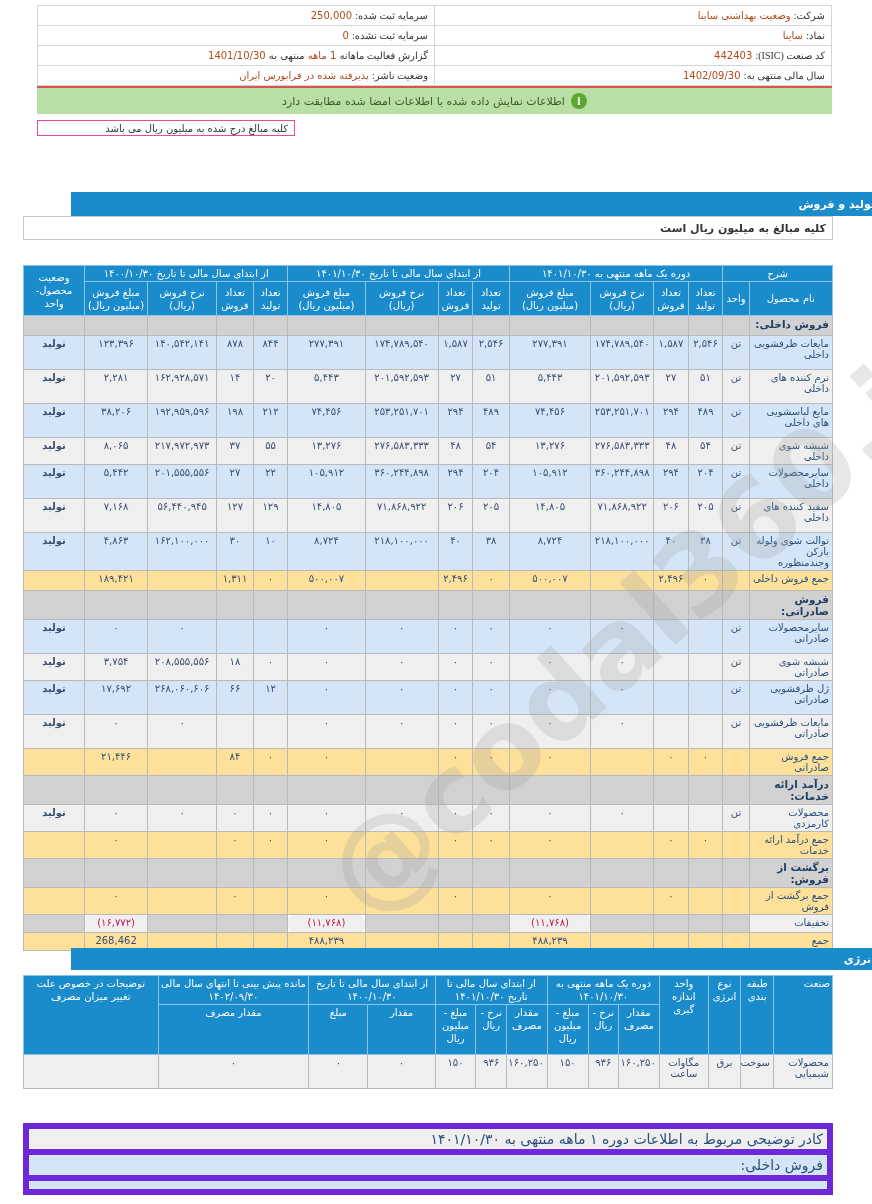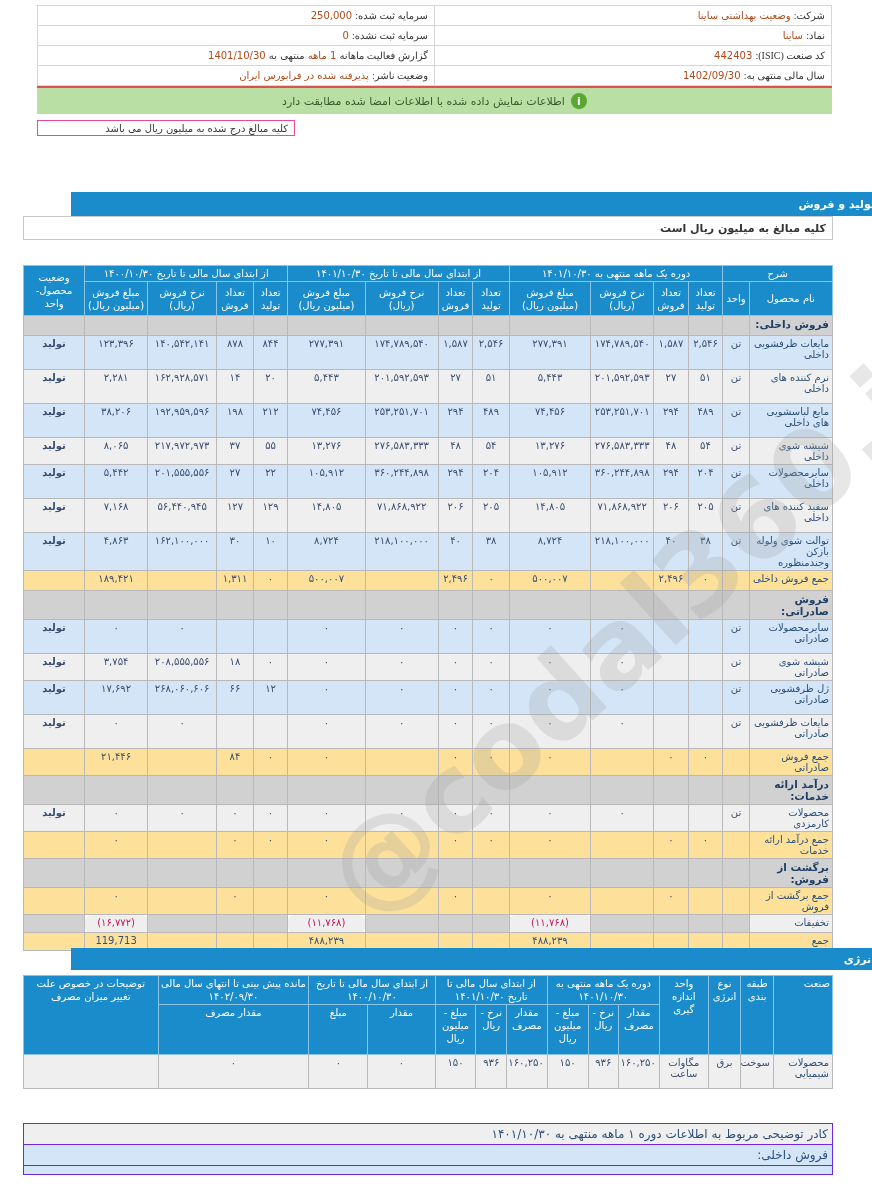--- a/index.html
+++ b/index.html
@@ -22,21 +22,21 @@
   tr.blue td { background:#d3e5f6; }
   tr.grey td { background:#efefef; }
   tr.gold td { background:#fde19a; }
   tr.cat td { background:#d1d1d1; }
   tr.cat td.name { font-weight:bold; color:#1f3f66; font-size:10.5px; }
   td.neg { color:#c2185b !important; background:#efefef !important;border-radius:6px; }
   td.greyc { background:#d1d1d1 !important; }
   td.tl { text-align:right;font-weight:bold; }
   .watermark { position:absolute; left:240px; top:560px; font-size:110px; color:rgba(160,160,160,0.25); transform:rotate(-42deg); font-weight:bold; pointer-events:none; direction:ltr; font-family:"DejaVu Sans", sans-serif; }
   .notes { position:absolute; left:23px; top:1123px; width:810px; border-collapse:collapse; }
-  .notes td { border:1px solid #6d28d9; height:20px; font-size:12px; padding:0 4px; color:#2b4f7a; }
+  .notes td { border:6px solid #6d28d9; height:20px; font-size:14px; padding:0 4px; color:#2b4f7a; }
 </style>
 </head>
 <body>
 
 <table class="info">
   <tbody>
       <tr>
     <td style="width:50%"><span class="lbl">شرکت:</span> <span class="val">وضعیت بهداشتی ساینا</span></td>
     <td><span class="lbl">سرمایه ثبت شده:</span> <span class="val">250,000</span></td>
   </tr>
@@ -472,21 +472,21 @@
         <td></td>
         <td></td>
         <td>۴۸۸,۲۳۹</td>
         <td></td>
         <td></td>
         <td></td>
         <td>۴۸۸,۲۳۹</td>
         <td></td>
         <td></td>
         <td></td>
-        <td>119,713</td>
+        <td>268,462</td>
         <td></td>
       </tr>
     </tbody>
 </table>
 
 <div class="watermark">@codal360.ir</div>
 
 <div class="sect-head" style="top:948px;height:22px;">انرژی</div>
 <table class="grid" style="left:23px;top:975px;width:810px;">
   <colgroup>

